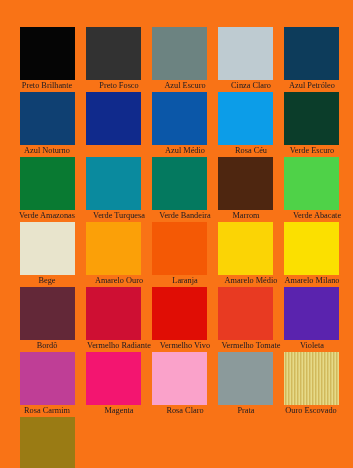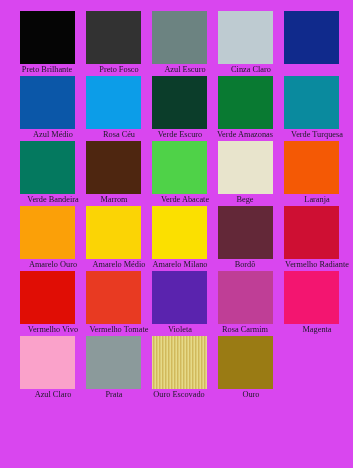--- a/index.html
+++ b/index.html
@@ -11,23 +11,23 @@
   body {
     width: 353px;
     height: 468px;
     overflow: hidden;
     font-family: "Liberation Serif", "DejaVu Serif", serif;
   }
   #palette-page {
     position: relative;
     width: 353px;
     height: 468px;
-    background: #d946ef;
+    background: #f97316;
     box-sizing: border-box;
-    padding: 11px 0 0 20px;
+    padding: 27px 0 0 20px;
   }
   .palette-grid {
     display: grid;
     grid-template-columns: repeat(5, 66px);
     grid-auto-rows: 65px;
     column-gap: 0px;
     row-gap: 0px;
   }
   .swatch-cell {
     width: 66px;
@@ -77,20 +77,28 @@
         <div class="swatch-label">Preto Fosco</div>
       </div>
       <div class="swatch-cell col-2">
         <div class="swatch-chip" style="background: rgb(108, 131, 129);"></div>
         <div class="swatch-label">Azul Escuro</div>
       </div>
       <div class="swatch-cell col-3">
         <div class="swatch-chip" style="background: rgb(190, 203, 209);"></div>
         <div class="swatch-label">Cinza Claro</div>
       </div>
+      <div class="swatch-cell col-4">
+        <div class="swatch-chip" style="background: rgb(13, 60, 91);"></div>
+        <div class="swatch-label">Azul Petróleo</div>
+      </div>
+      <div class="swatch-cell col-0">
+        <div class="swatch-chip" style="background: rgb(15, 64, 114);"></div>
+        <div class="swatch-label">Azul Noturno</div>
+      </div>
       <div class="swatch-cell col-1">
         <div class="swatch-chip" style="background: rgb(16, 42, 140);"></div>
       </div>
       <div class="swatch-cell col-2">
         <div class="swatch-chip" style="background: rgb(11, 87, 168);"></div>
         <div class="swatch-label">Azul Médio</div>
       </div>
       <div class="swatch-cell col-3">
         <div class="swatch-chip" style="background: rgb(12, 157, 232);"></div>
         <div class="swatch-label">Rosa Céu</div>
@@ -116,28 +124,28 @@
         <div class="swatch-label">Marrom</div>
       </div>
       <div class="swatch-cell col-3">
         <div class="swatch-chip" style="background: rgb(79, 210, 72);"></div>
         <div class="swatch-label">Verde Abacate</div>
       </div>
       <div class="swatch-cell col-0">
         <div class="swatch-chip" style="background: rgb(232, 228, 204);"></div>
         <div class="swatch-label">Bege</div>
       </div>
+      <div class="swatch-cell col-2">
+        <div class="swatch-chip" style="background: rgb(251, 160, 8);"></div>
+        <div class="swatch-label">Amarelo Ouro</div>
+      </div>
       <div class="swatch-cell col-1">
         <div class="swatch-chip" style="background: rgb(244, 89, 5);"></div>
         <div class="swatch-label">Laranja</div>
       </div>
-      <div class="swatch-cell col-2">
-        <div class="swatch-chip" style="background: rgb(251, 160, 8);"></div>
-        <div class="swatch-label">Amarelo Ouro</div>
-      </div>
       <div class="swatch-cell col-3">
         <div class="swatch-chip" style="background: rgb(251, 212, 5);"></div>
         <div class="swatch-label">Amarelo Médio</div>
       </div>
       <div class="swatch-cell col-4">
         <div class="swatch-chip" style="background: rgb(251, 224, 0);"></div>
         <div class="swatch-label">Amarelo Milano</div>
       </div>
       <div class="swatch-cell col-0">
         <div class="swatch-chip" style="background: rgb(99, 40, 56);"></div>
@@ -162,21 +170,21 @@
       <div class="swatch-cell col-0">
         <div class="swatch-chip" style="background: rgb(191, 62, 150);"></div>
         <div class="swatch-label">Rosa Carmim</div>
       </div>
       <div class="swatch-cell col-1">
         <div class="swatch-chip" style="background: rgb(243, 21, 112);"></div>
         <div class="swatch-label">Magenta</div>
       </div>
       <div class="swatch-cell col-2">
         <div class="swatch-chip" style="background: rgb(250, 162, 202);"></div>
-        <div class="swatch-label">Azul Claro</div>
+        <div class="swatch-label">Rosa Claro</div>
       </div>
       <div class="swatch-cell col-4">
         <div class="swatch-chip" style="background: rgb(139, 154, 155);"></div>
         <div class="swatch-label">Prata</div>
       </div>
       <div class="swatch-cell col-0">
         <div class="swatch-chip" style="background: repeating-linear-gradient(90deg, rgba(255, 255, 255, 0.85) 0px, rgba(255, 255, 255, 0.05) 1px, rgba(0, 0, 0, 0.1) 2px, rgba(255, 255, 255, 0.55) 3px), rgb(210, 187, 94); background-blend-mode: overlay;"></div>
         <div class="swatch-label">Ouro Escovado</div>
       </div>
       <div class="swatch-cell col-1">

